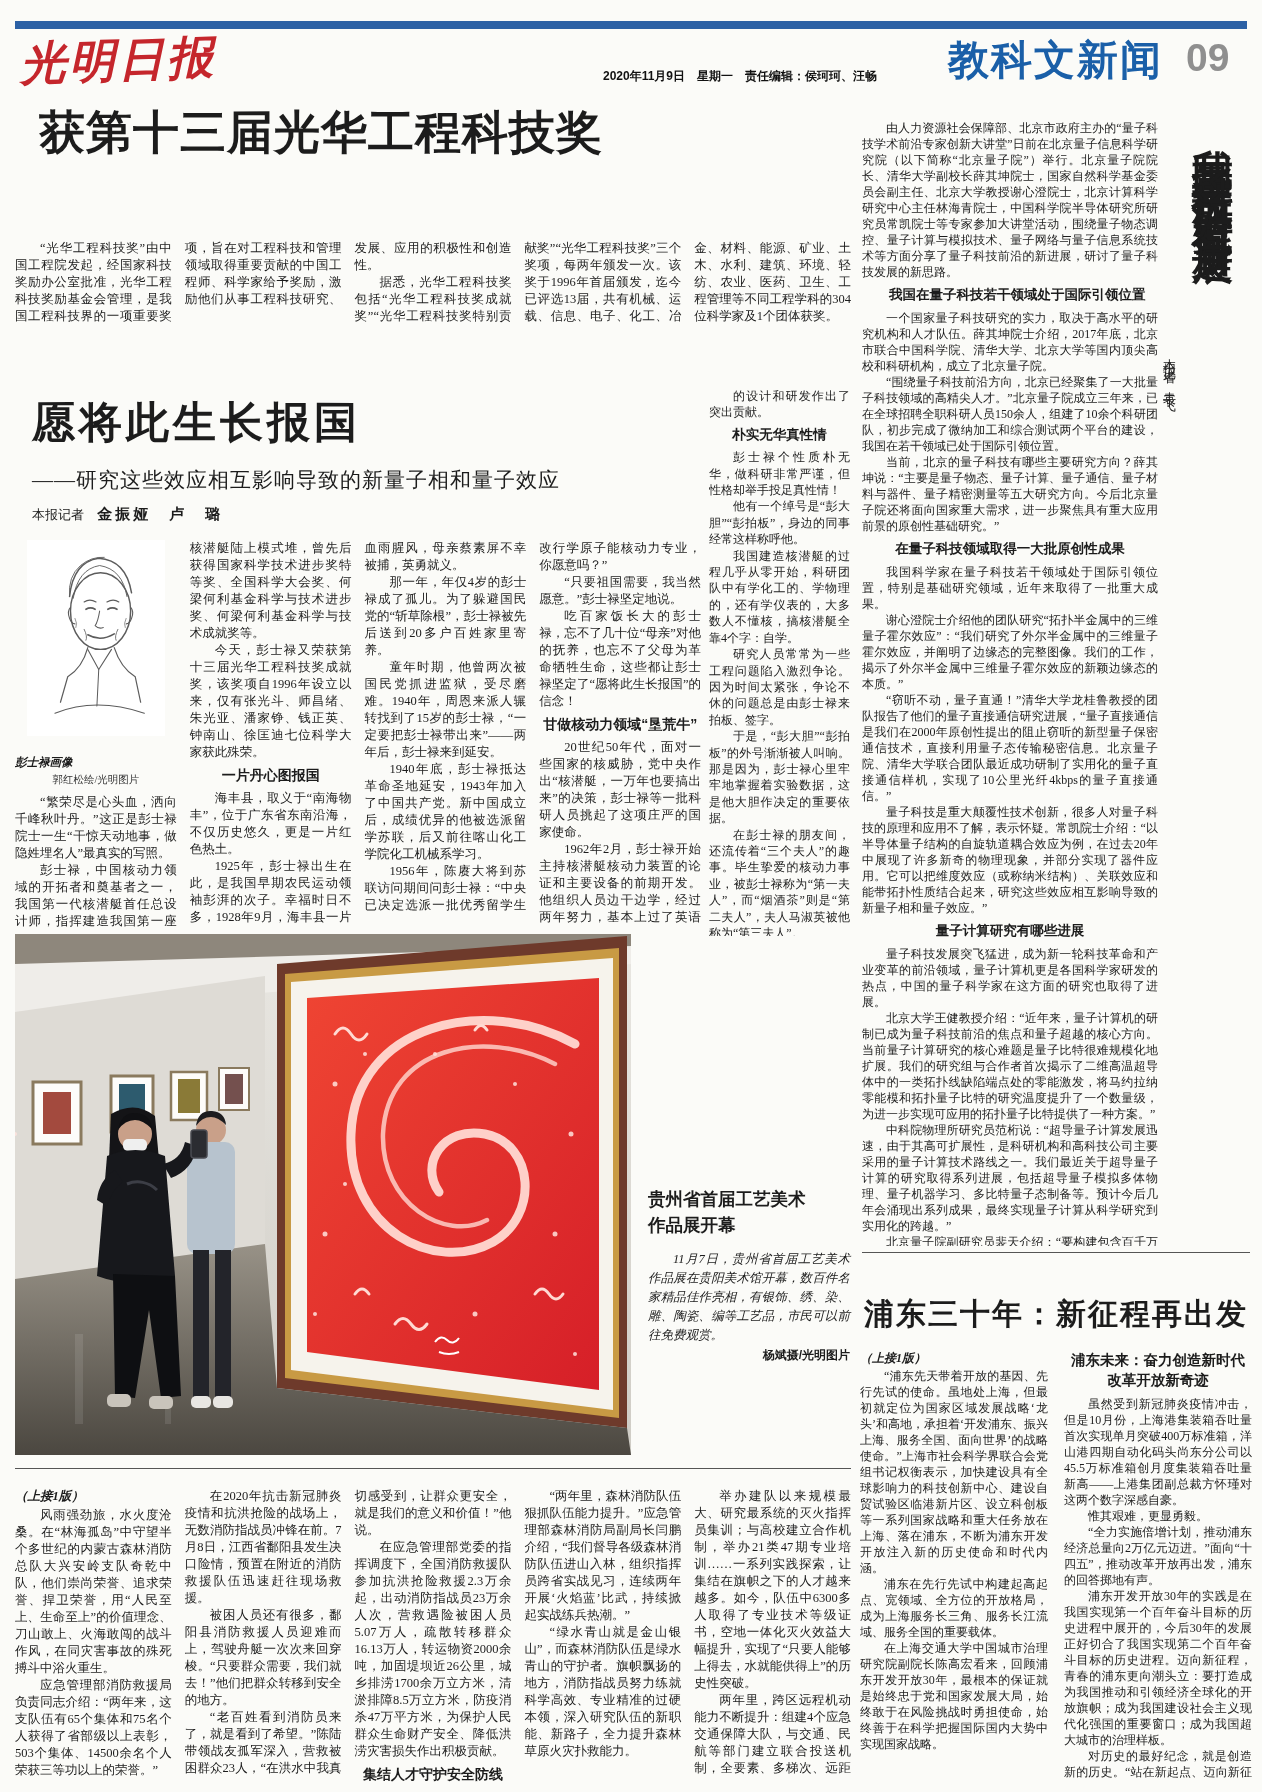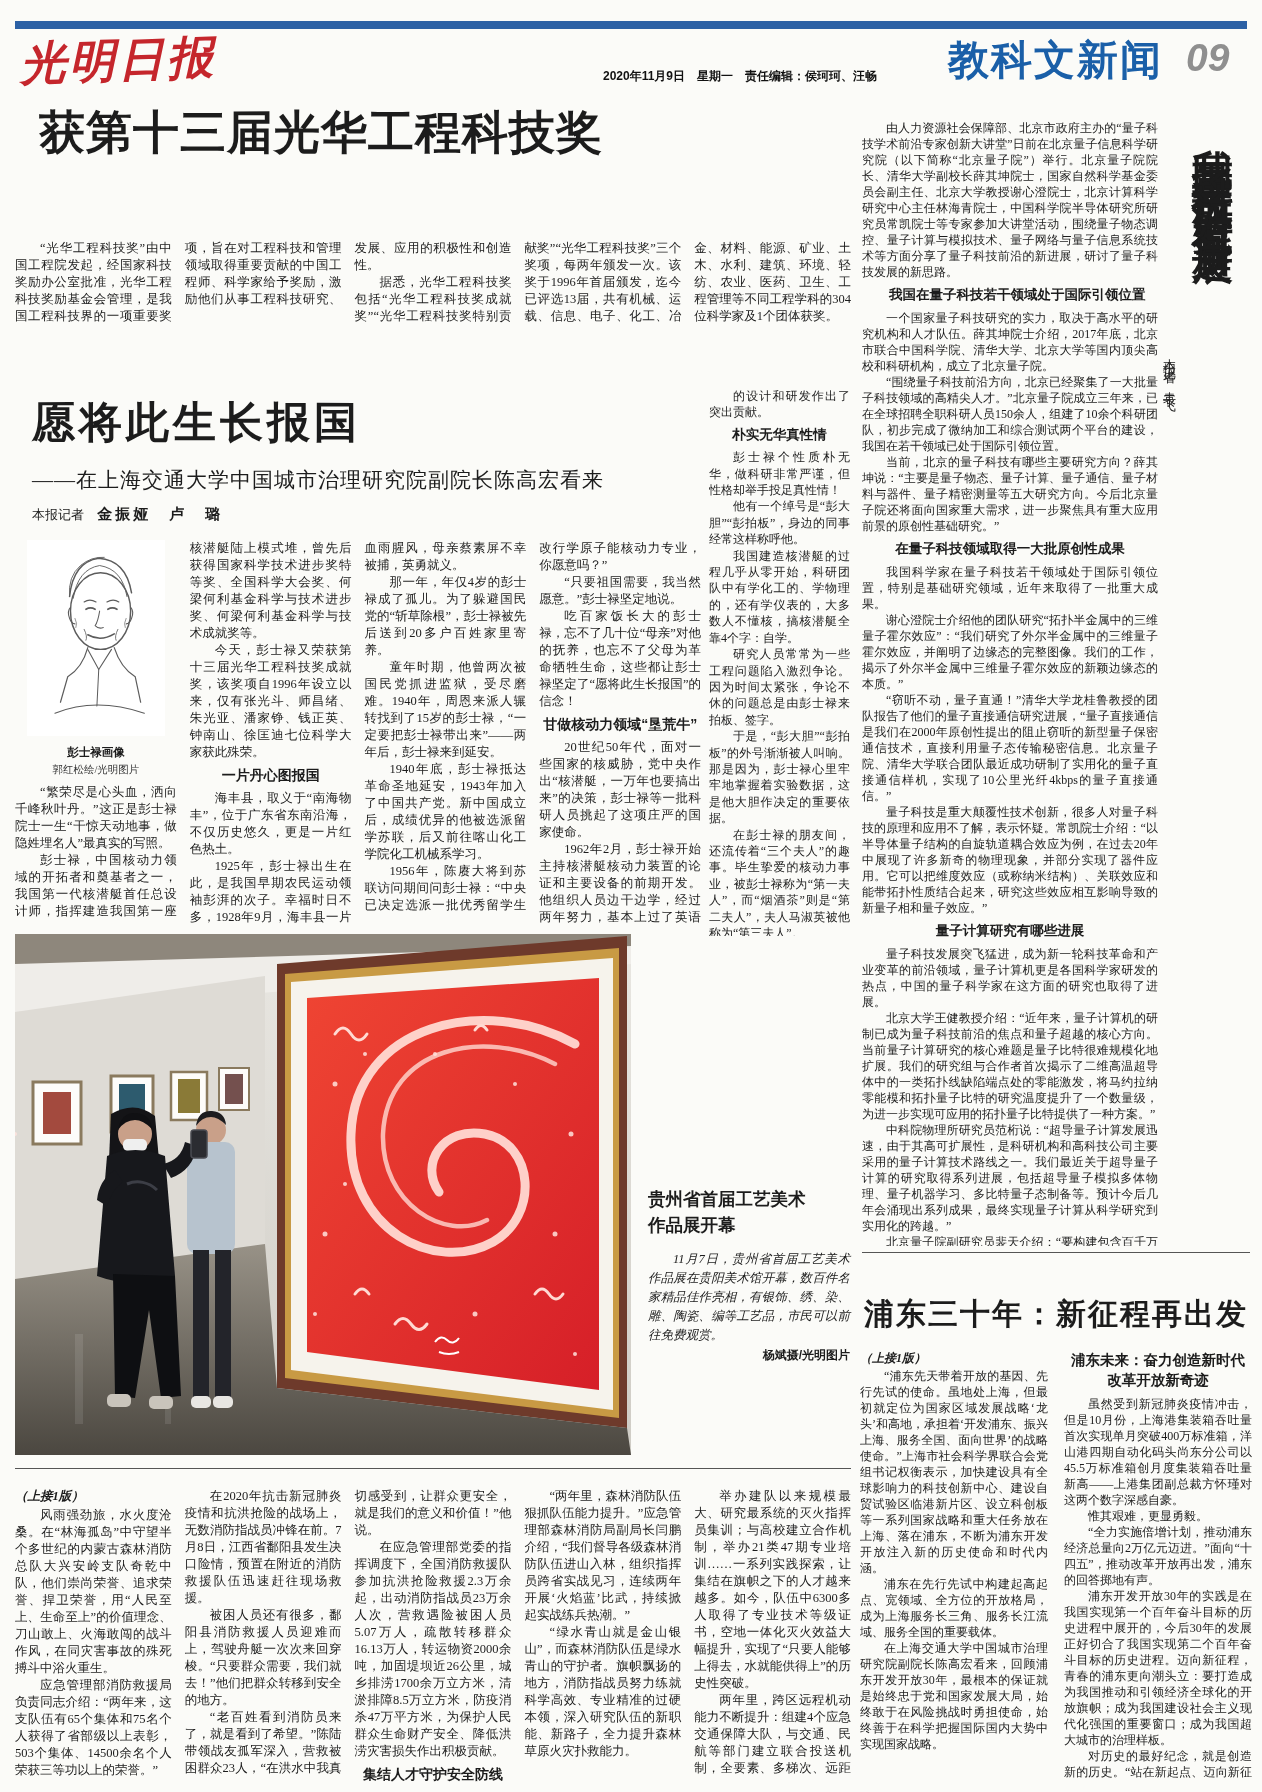--- a/index.html
+++ b/index.html
@@ -8,21 +8,21 @@
   .abs{position:absolute;}
   
   .m-bar{left:15px;top:21px;width:1232px;height:8px;background:#2c61a5;}
   .m-logo{left:20px;top:30px;font-size:46px;font-weight:bold;font-style:italic;color:#c5262c;
           letter-spacing:3px;transform:rotate(-2deg);font-family:"Liberation Serif",serif;}
   .m-date{left:540px;top:68px;width:400px;text-align:center;font-size:12px;font-weight:bold;
           font-family:"Liberation Sans","DejaVu Sans",sans-serif;color:#111;}
   .m-section{left:948px;top:33px;font-size:41px;font-weight:bold;color:#1a5fa8;letter-spacing:2px;
           font-family:"Liberation Sans","DejaVu Sans",sans-serif;}
   .m-pageno{left:1186px;top:36px;font-size:39px;font-weight:bold;color:#8f8f8f;
-          font-family:"Liberation Sans","DejaVu Sans",sans-serif;font-style:italic;}
+          font-family:"Liberation Sans","DejaVu Sans",sans-serif;}
   
   .para{margin:0;text-indent:2em;text-align:justify;}
   .sub-head{font-family:"Liberation Sans","DejaVu Sans",sans-serif;font-weight:bold;
             text-align:center;margin:6px 0;break-inside:avoid;}
   .cont{font-weight:bold;text-indent:0;margin:0 0 2px 0;font-style:italic;}
   .flush{text-align:justify !important;text-indent:2em;}
   .para b{font-family:"Liberation Sans","DejaVu Sans",sans-serif;}
   
   .t-headline{left:15px;top:104px;width:836px;padding-left:24px;font-weight:bold;
               font-size:46px;line-height:58px;letter-spacing:1px;}
@@ -33,21 +33,21 @@
   .p-subtitle{left:32px;top:466px;font-size:21px;letter-spacing:1px;}
   .p-byline{left:32px;top:505px;font-size:13px;}
   .p-byline .names{font-weight:bold;font-size:15px;margin-left:10px;letter-spacing:3px;}
   .p-flow{left:15px;top:540px;width:686px;height:394px;column-count:4;column-gap:13px;
           font-size:12.5px;line-height:17px;overflow:hidden;}
   .p-flow .sub-head{font-size:14px;}
   .p-col5{left:709px;top:388px;width:141px;height:548px;font-size:12px;line-height:16.4px;overflow:hidden;}
   .p-col5 .sub-head{font-size:13.5px;}
   figure.portrait{margin:0 0 6px 0;break-inside:avoid;width:100%;}
   figure.portrait svg{display:block;width:138px;height:196px;margin:0 auto;background:#fff;}
-  .portrait-cap1{text-align:center;font-size:11.5px;font-weight:bold;margin-top:8px;}
+  .portrait-cap1{font-size:11.5px;font-weight:bold;margin-top:18px;font-style:italic;}
   .portrait-cap2{text-align:center;font-size:10.5px;color:#333;}
   
   .q-text{left:862px;top:120px;width:296px;height:1126px;font-size:12px;line-height:16px;overflow:hidden;}
   .q-text .sub-head{font-size:13.5px;margin:7px 0;}
   .q-byline{left:1160px;top:348px;height:220px;writing-mode:vertical-rl;font-size:13px;
             letter-spacing:4px;color:#222;}
   .q-headline{left:1186px;top:116px;height:748px;writing-mode:vertical-rl;font-size:41px;
               font-weight:bold;letter-spacing:7px;}
   .q-rule{left:862px;top:1252px;width:388px;height:1px;background:#555;}
   
@@ -85,21 +85,21 @@
 
   <div class="abs t-headline">
     <div>获第十三届光华工程科技奖</div>
   </div>
   <div class="abs t-body">
       <p class="para">“光华工程科技奖”由中国工程院发起，经国家科技奖励办公室批准，光华工程科技奖励基金会管理，是我国工程科技界的一项重要奖项，旨在对工程科技和管理领域取得重要贡献的中国工程师、科学家给予奖励，激励他们从事工程科技研究、发展、应用的积极性和创造性。</p>
       <p class="para">据悉，光华工程科技奖包括“光华工程科技奖成就奖”“光华工程科技奖特别贡献奖”“光华工程科技奖”三个奖项，每两年颁发一次。该奖于1996年首届颁发，迄今已评选13届，共有机械、运载、信息、电子、化工、冶金、材料、能源、矿业、土木、水利、建筑、环境、轻纺、农业、医药、卫生、工程管理等不同工程学科的304位科学家及1个团体获奖。</p>
     </div>
 
   <div class="abs p-headline">愿将此生长报国</div>
-  <div class="abs p-subtitle">——在上海交通大学中国城市治理研究院副院长陈高宏看来</div>
+  <div class="abs p-subtitle">——研究这些效应相互影响导致的新量子相和量子效应</div>
   <div class="abs p-byline">
     <span>本报记者</span>
     <span class="names">金振娅　卢　璐</span>
   </div>
   <div class="abs p-flow">
     <figure class="portrait">
       <svg viewBox="0 0 150 215">
         <rect x="0" y="0" width="150" height="215" fill="#ffffff"></rect>
         <g stroke="#5c5c5c" stroke-width="1.6" fill="none" stroke-linecap="round">
           <path d="M46,62 Q50,24 78,20 Q108,22 114,58"></path>

